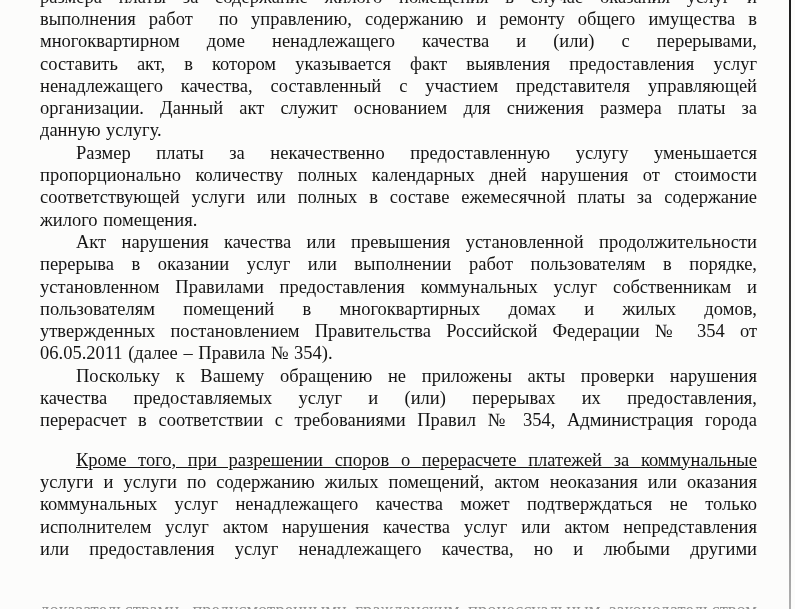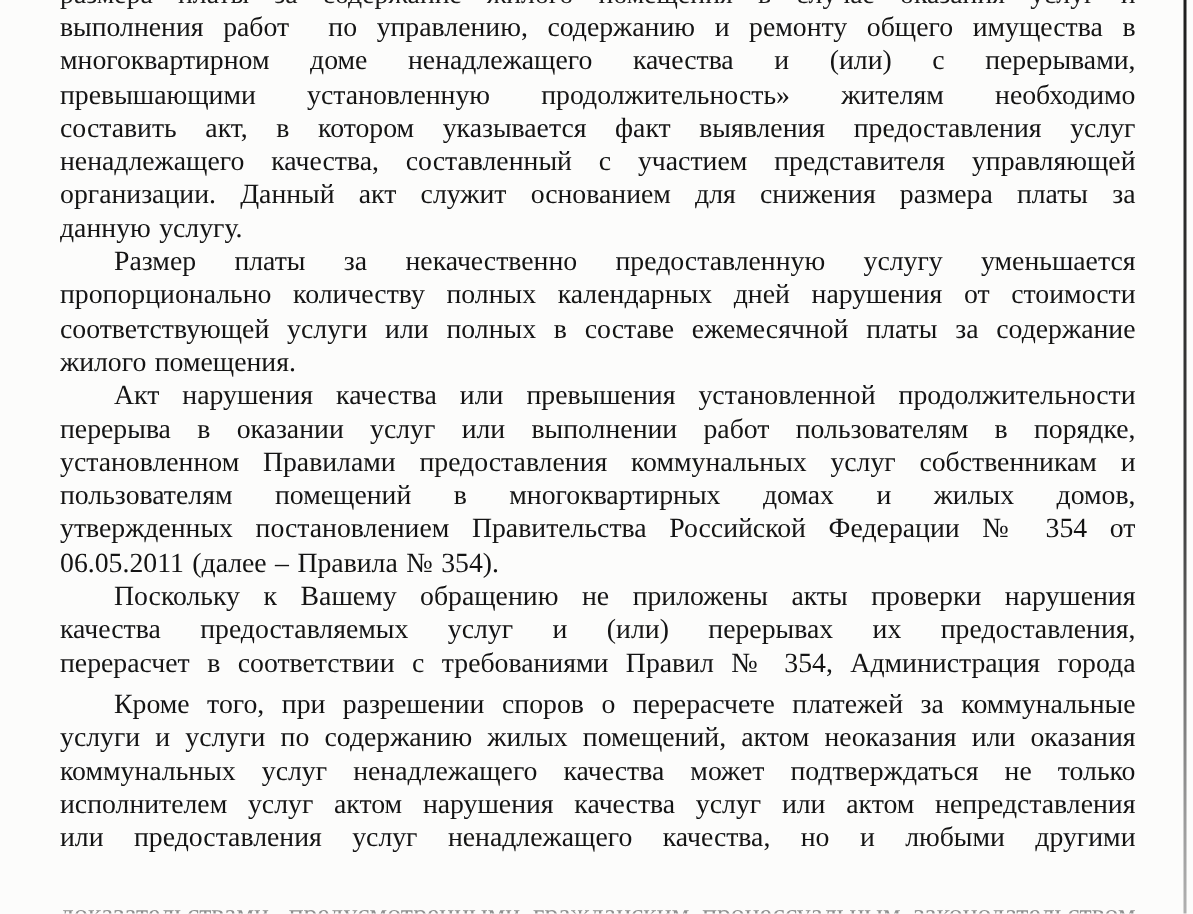--- a/index.html
+++ b/index.html
@@ -38,21 +38,21 @@
   .line {
     font-size: 18.5px;
     line-height: 22.3px;
     height: 22.3px;
     overflow: hidden;
     text-align: justify;
     word-spacing: 1px;
   }
   .line.j { text-align-last: justify; }
   .line.ind { text-indent: 36px; }
-  .line.gap { margin-top: 5px; }
+  .line.gap { margin-top: 17px; text-decoration: underline; }
   
   .bottom-clip {
     position: absolute;
     left: 40px;
     right: 38px;
     top: 603px;
     height: 6px;
     overflow: hidden;
     color: #8f8f8f;
   }
@@ -78,21 +78,20 @@
 
 <div class="page">
 
   <div class="top-clip">
     <span class="clip-inner">размера платы за содержание жилого помещения в случае оказания услуг и</span>
   </div>
 
   <div id="doc-body">
       <div class="line j">выполнения работ&nbsp; по управлению, содержанию и ремонту общего имущества в</div>
       <div class="line j">многоквартирном доме ненадлежащего качества и (или) с перерывами,</div>
-      <div class="line j">превышающими установленную продолжительность» жителям необходимо</div>
       <div class="line j">составить акт, в котором указывается факт выявления предоставления услуг</div>
       <div class="line j">ненадлежащего качества, составленный с участием представителя управляющей</div>
       <div class="line j">организации. Данный акт служит основанием для снижения размера платы за</div>
       <div class="line">данную услугу.</div>
       <div class="line j ind">Размер платы за некачественно предоставленную услугу уменьшается</div>
       <div class="line j">пропорционально количеству полных календарных дней нарушения от стоимости</div>
       <div class="line j">соответствующей услуги или полных в составе ежемесячной платы за содержание</div>
       <div class="line">жилого помещения.</div>
       <div class="line j ind">Акт нарушения качества или превышения установленной продолжительности</div>
       <div class="line j">перерыва в оказании услуг или выполнении работ пользователям в порядке,</div>

